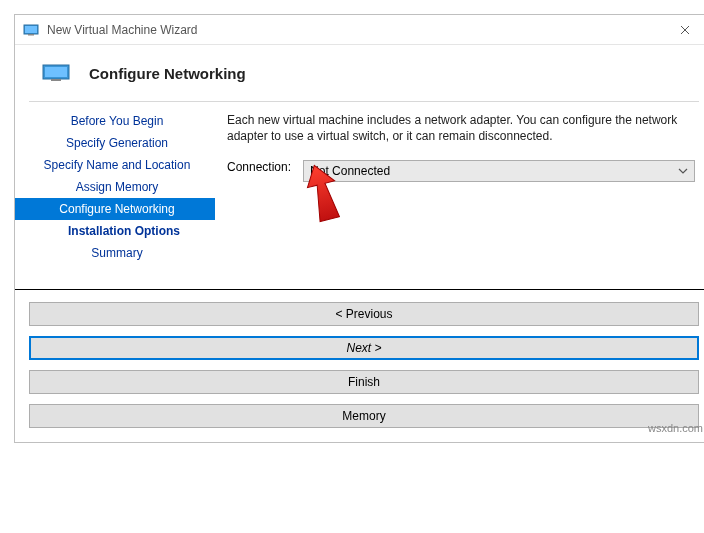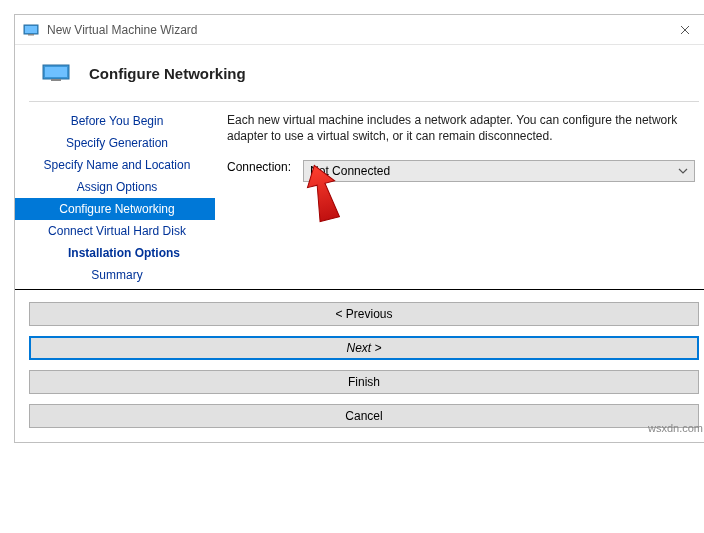--- a/index.html
+++ b/index.html
@@ -190,23 +190,22 @@
   </div>
 
   <hr class="divider">
 
   <div class="body">
 
     <div class="sidebar">
       <div class="item">Before You Begin</div>
       <div class="item">Specify Generation</div>
       <div class="item">Specify Name and Location</div>
-      <div class="item">Assign Options</div>
+      <div class="item">Assign Memory</div>
       <div class="item active">Configure Networking</div>
-      <div class="item">Connect Virtual Hard Disk</div>
       <div class="item indent">Installation Options</div>
       <div class="item">Summary</div>
     </div>
 
     <div class="content">
       <div class="desc">Each new virtual machine includes a network adapter. You can configure the network adapter to use a virtual switch, or it can remain disconnected.</div>
       <div class="row">
         <label>Connection:</label>
         <div class="select">
           <span>Not Connected</span>
@@ -228,17 +227,17 @@
         <polygon points="28,2 44,22 34,22 40,58 20,58 26,22 16,22" fill="url(#arrGrad)" stroke="#a00000" stroke-width="1" transform="rotate(-14 30 30)"></polygon>
       </svg>
     </div>
 
   </div>
 
   <div class="footer">
     <button class="btn">&lt; Previous</button>
     <button class="btn primary">Next &gt;</button>
     <button class="btn">Finish</button>
-    <button class="btn">Cancel</button>
+    <button class="btn">Memory</button>
   </div>
 
   <div class="watermark">wsxdn.com</div>
 </div>
 
 </body></html>

